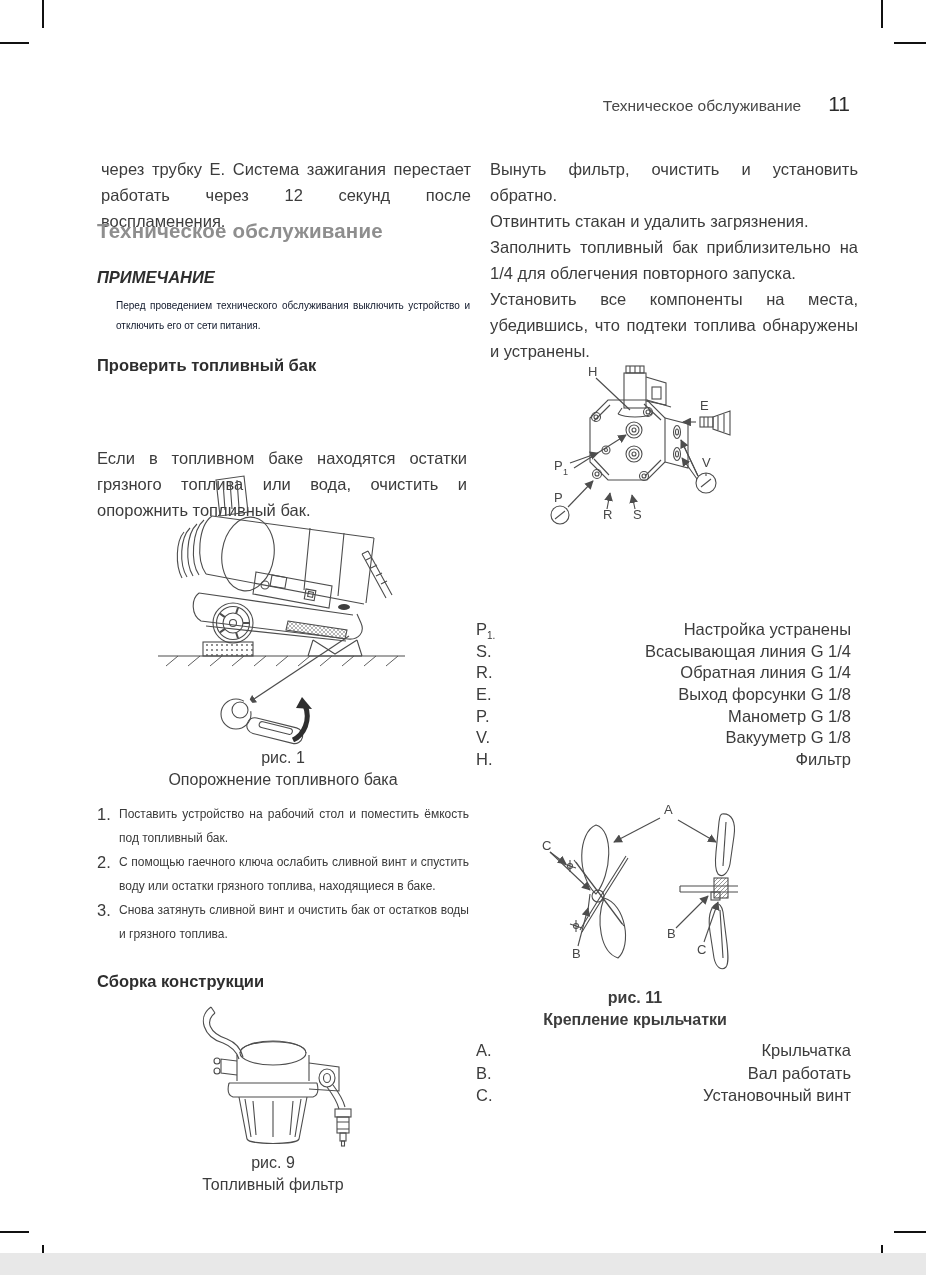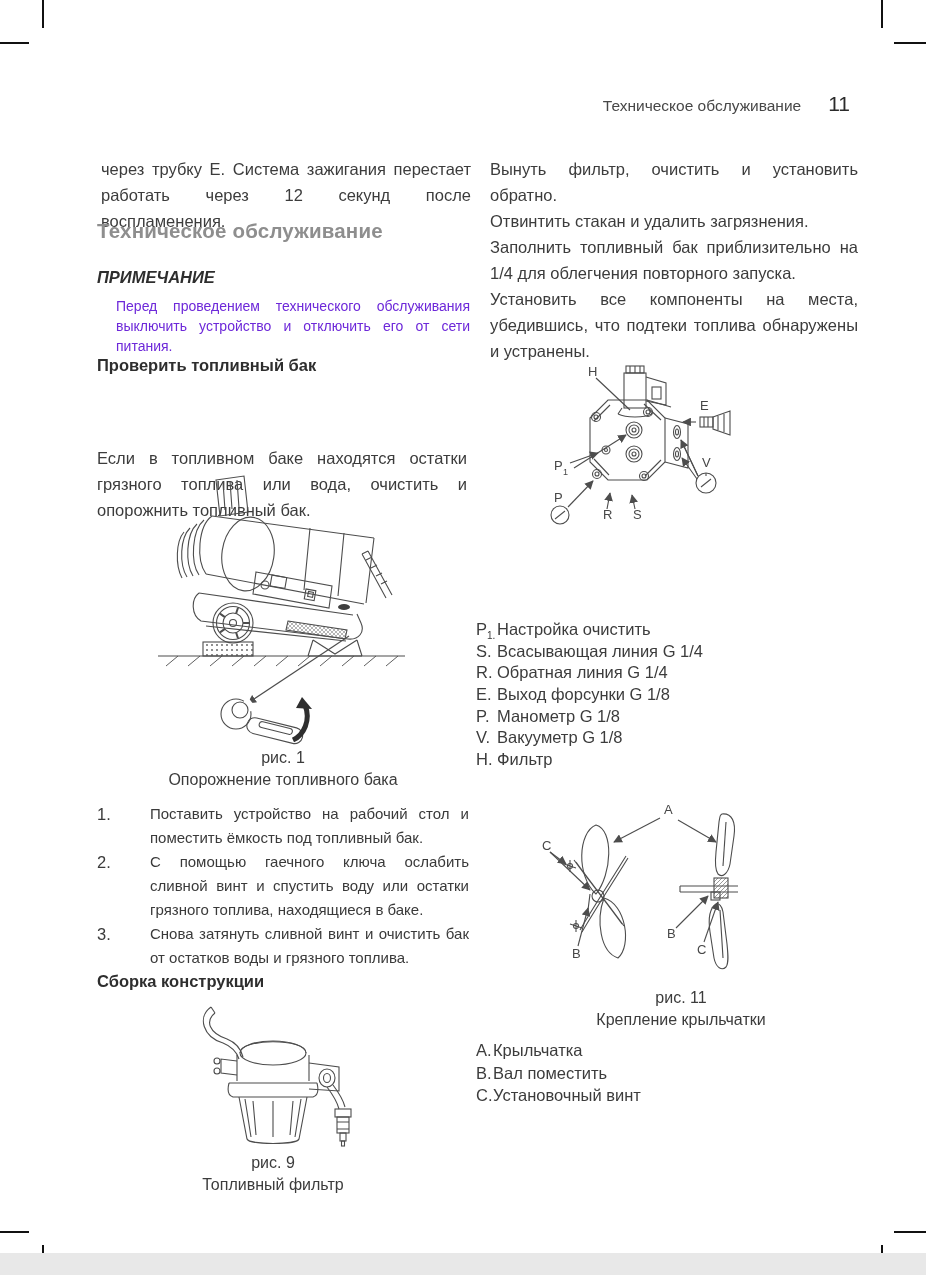--- a/index.html
+++ b/index.html
@@ -1,30 +1,30 @@
 <!DOCTYPE html>
 <html lang="ru"><head>
 <meta charset="utf-8">
 <style>
   html,body{margin:0;padding:0;background:#e8e8e8;}
   #page{position:relative;width:926px;height:1253px;background:#ffffff;margin:0 auto;
         font-family:"Liberation Sans",sans-serif;color:#3a3a3a;overflow:hidden;}
   .abs{position:absolute;}
   .cm{position:absolute;background:#111;}
   .body-text{font-size:16.5px;line-height:26px;text-align:justify;color:#3c3c3c;}
-  .small-text{font-size:14px;line-height:20px;text-align:justify;color:#6d28d9;}
+  .small-text{font-size:10px;line-height:20px;text-align:justify;color:#0f172a;}
   .bold-head{font-size:16.5px;font-weight:bold;color:#2e2e2e;}
   .section-head{font-size:20.5px;font-weight:bold;color:#8e8e8e;letter-spacing:.2px;}
   .caption{font-size:16px;line-height:21.5px;text-align:center;color:#3c3c3c;}
   .hdr-sec{font-size:15.5px;color:#474747;}
   .hdr-num{font-size:21px;color:#2b2b2b;}
   .steps .srow{display:flex;}
   .steps .snum{width:22px;flex:none;font-size:16.5px;line-height:24px;}
-  .steps .stxt{flex:1;font-size:15px;line-height:24px;text-align:justify;margin-left:31px;}
-  .legend .lrow{display:flex;align-items:baseline;height:21.7px;}
+  .steps .stxt{flex:1;font-size:12px;line-height:24px;text-align:justify;}
+  .legend .lrow{display:flex;align-items:baseline;height:21.7px;justify-content:space-between;}
   .legend .lk{width:21px;flex:none;font-size:16.5px;color:#3c3c3c;}
   .legend .lsub{font-size:10px;}
   .legend .ltxt{font-size:16.5px;color:#3c3c3c;white-space:nowrap;}
   .legend2 .lk{width:17px;}
   svg{display:block;}
   svg text{font-family:"Liberation Sans",sans-serif;font-size:13px;fill:#474747;}
   p{margin:0;}
 </style>
 </head>
 <body>
@@ -253,21 +253,21 @@
     <text x="14" y="142">P</text>
     <text x="63" y="159">R</text>
     <text x="93" y="159">S</text>
     <text x="162" y="107">V</text>
   </svg>
 
 
   <div class="abs legend" style="left:476px;top:620px;width:375px;">
     <div class="lrow">
       <span class="lk"><span>P</span><sub class="lsub">1.</sub></span>
-      <span class="ltxt">Настройка очистить</span>
+      <span class="ltxt">Настройка устранены</span>
     </div>
     <div class="lrow">
       <span class="lk">S.</span>
       <span class="ltxt">Всасывающая линия G 1/4</span>
     </div>
     <div class="lrow">
       <span class="lk">R.</span>
       <span class="ltxt">Обратная линия G 1/4</span>
     </div>
     <div class="lrow">
@@ -328,33 +328,33 @@
       <path d="M146,130 L178,98" marker-end="url(#ar11)"></path>
       <path d="M174,144 L188,104" marker-end="url(#ar11)"></path>
     </g>
     <text x="134" y="16">A</text>
     <text x="12" y="52">C</text>
     <text x="42" y="160">B</text>
     <text x="137" y="140">B</text>
     <text x="167" y="156">C</text>
   </svg>
 
-  <div class="abs caption" style="left:516px;top:987px;width:330px;">
+  <div class="abs caption" style="left:470px;top:987px;width:330px;font-weight:bold;">
     <div>рис. 11</div>
     <div>Крепление крыльчатки</div>
   </div>
 
   <div class="abs legend legend2" style="left:476px;top:1041px;width:375px;">
     <div class="lrow" style="height:22.5px;">
       <span class="lk">A.</span>
       <span class="ltxt">Крыльчатка</span>
     </div>
     <div class="lrow" style="height:22.5px;">
       <span class="lk">B.</span>
-      <span class="ltxt">Вал поместить</span>
+      <span class="ltxt">Вал работать</span>
     </div>
     <div class="lrow" style="height:22.5px;">
       <span class="lk">C.</span>
       <span class="ltxt">Установочный винт</span>
     </div>
   </div>
 
 </div>
 
 </body></html>

